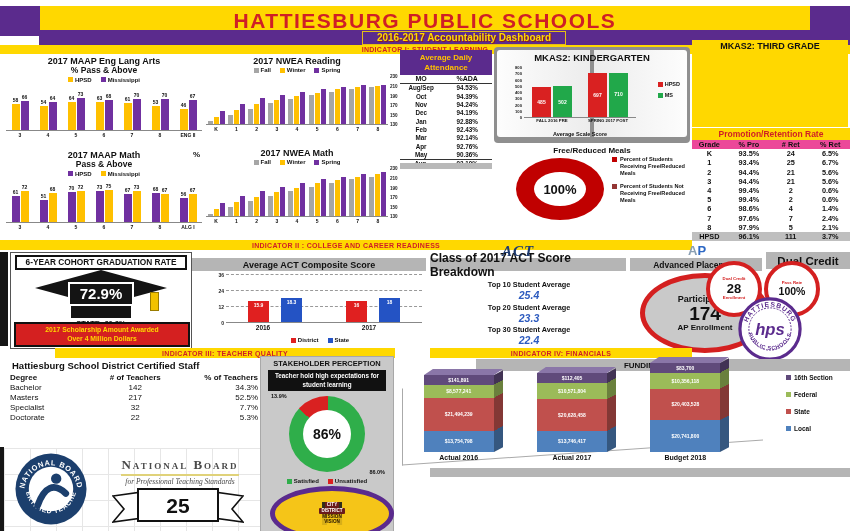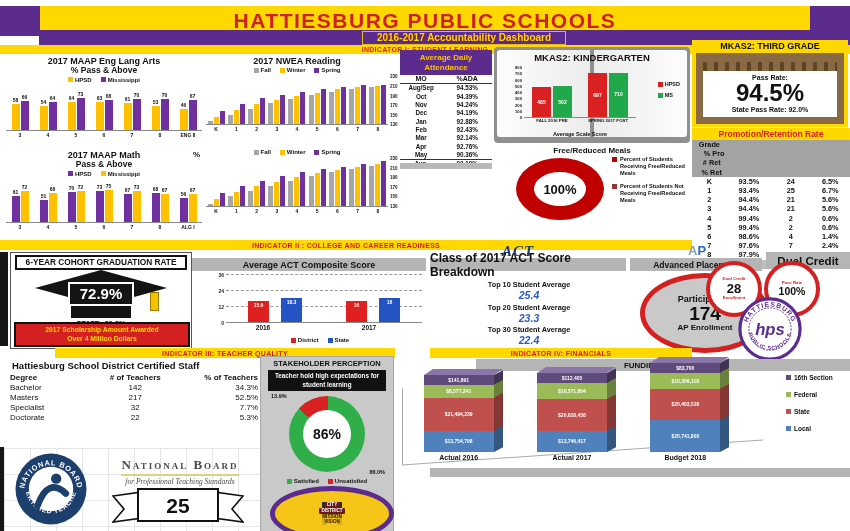--- a/index.html
+++ b/index.html
@@ -85,21 +85,21 @@
   #tg-pass{font-size:24px;font-weight:800;line-height:1;}
   #tg-state{font-size:7px;font-weight:800;margin-top:1px;}
   
   #promo{left:692px;top:128px;width:158px;}
   #promo-title{background:var(--yellow);color:var(--red);font-weight:800;font-size:8.5px;text-align:center;line-height:12px;}
   #promo-body .trow span{display:block;font-size:7.3px;font-weight:700;line-height:9.2px;text-align:center;}
   #promo-body .trow span:nth-child(1){width:22%;}
   #promo-body .trow span:nth-child(2){width:28%;}
   #promo-body .trow span:nth-child(3){width:25%;}
   #promo-body .trow span:nth-child(4){width:25%;}
-  #promo-body .trow.th{background:#a3a3a3;flex-direction:column;}
+  #promo-body .trow.th{background:#ec4899;}
   #promo-body .trow.th span{font-weight:800;}
   #promo-body .trow.tf{background:#bfbfbf;}
   #promo-body .trow.tf span{font-weight:800;}
   
   #blackbar2{left:0;top:252px;width:8px;height:94px;background:#161616;}
   #grad{left:10px;top:252px;width:180px;height:95px;border:1px solid #555;}
   #grad-title{border:2px solid #111;margin:2px 4px;text-align:center;font-size:8.3px;font-weight:800;line-height:11px;}
   #cap{position:absolute;left:24px;top:17px;width:132px;height:58px;}
   #cap-base{position:absolute;left:36px;top:22px;width:60px;height:26px;background:#141414;}
   #cap-board{position:absolute;left:0;top:0;width:132px;height:36px;background:#141414;clip-path:polygon(50% 0,100% 50%,50% 100%,0 50%);}
@@ -542,20 +542,21 @@
           <div class="xlab">4</div>
           <div class="xlab">5</div>
           <div class="xlab">6</div>
           <div class="xlab">7</div>
           <div class="xlab">8</div>
         </div>
       </div>
   </div>
 
   <div class="abs" id="p-nwea-m">
+    <div class="ctitle">2017 NWEA Math</div>
     <div class="legend" id="nwea-m-legend">
         <div class="li">
           <span class="lg-sq" style="background: rgb(166, 166, 166);"></span>
           <span>Fall</span>
         </div>
         <div class="li">
           <span class="lg-sq" style="background: rgb(255, 192, 0);"></span>
           <span>Winter</span>
         </div>
         <div class="li">
@@ -810,28 +811,20 @@
         <span>Percent of Students Receiving Free/Reduced Meals</span>
       </div>
       <div class="li">
         <span class="lg-sq" style="background: rgb(148, 54, 52);"></span>
         <span>Percent of Students Not Receiving Free/Reduced Meals</span>
       </div>
     </div>
 
   <div class="abs" id="tg">
     <div id="tg-title">MKAS2: THIRD GRADE</div>
-    <div id="tg-frame">
-      <div id="tg-pegs"></div>
-      <div class="inner">
-        <div id="tg-pass-label">Pass Rate:</div>
-        <div id="tg-pass">94.5%</div>
-        <div id="tg-state">State Pass Rate: 92.0%</div>
-      </div>
-    </div>
   </div>
 
   <div class="abs" id="promo">
     <div id="promo-title">Promotion/Retention Rate</div>
     <div id="promo-body">
         <div class="trow th">
           <span>Grade</span>
           <span>% Pro</span>
           <span># Ret</span>
           <span>% Ret</span>

